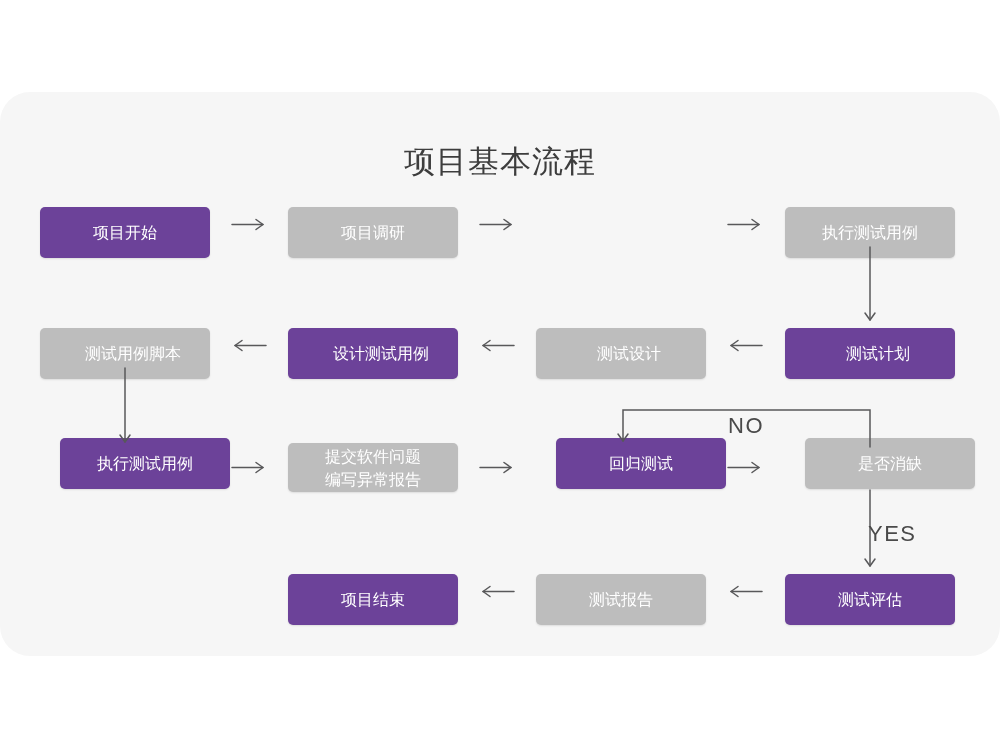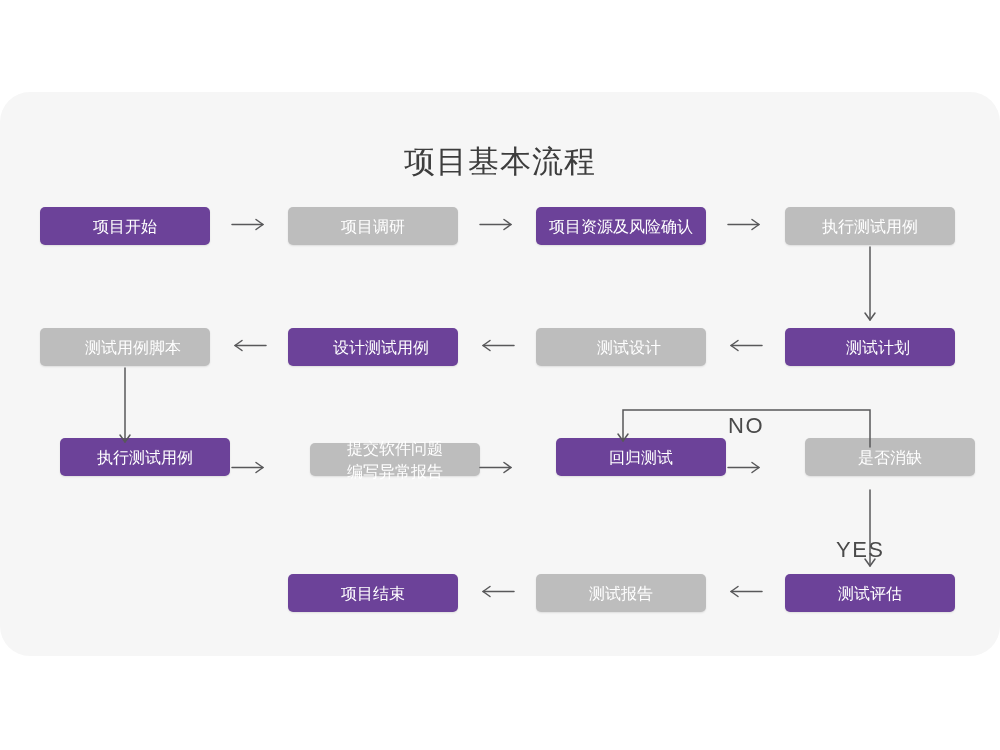--- a/index.html
+++ b/index.html
@@ -33,72 +33,69 @@
     width: 1000px;
     text-align: center;
     font-size: 31px;
     font-weight: 500;
     letter-spacing: 1px;
     color: var(--title_color);
   }
   .node {
     position: absolute;
     width: 170px;
-    height: 38px;
+    height: 51px;
     border-radius: 5px;
     display: flex;
     flex-direction: column;
     align-items: center;
     justify-content: center;
     font-size: 16px;
     line-height: 23px;
     color: var(--box_text);
     box-shadow: 0 1px 2px rgba(0,0,0,0.10);
     white-space: nowrap;
   }
   .node.purple { background: var(--purple); }
   .node.gray   { background: var(--gray); }
-  .node.tall   { height: 33px; top: 443px; margin-left: 22px; }
+  .node.tall   { height: 49px; top: 443px; }
   .connectors {
     position: absolute;
     left: 0; top: 0;
     width: 1000px; height: 750px;
     pointer-events: none;
   }
   .branch-label {
     position: absolute;
     font-size: 22px;
     letter-spacing: 1.5px;
     color: var(--branch_label_color);
   }
   .branch-label.no  { left: 746px; top: 413px; transform: translateX(-50%); }
-  .branch-label.yes { left: 836px; top: 521px; margin-top: 16px; }
+  .branch-label.yes { left: 868px; top: 521px; }
 
   
   .c1 { left: 40px; }  .c2 { left: 288px; } .c3 { left: 536px; } .c4 { left: 785px; }
   
   .r1 { top: 207px; } .r2 { top: 328px; padding-left: 16px; } .r3 { top: 438px; margin-left: 20px; } .r4 { top: 574px; }
 </style>
 </head>
 <body>
 
 <div class="stage">
 
   <div class="card"></div>
 
   <div class="title">项目基本流程</div>
 
   <div class="node purple c1 r1">
     <span>项目开始</span>
   </div>
   <div class="node gray c2 r1">
     <span>项目调研</span>
-  </div>
-  <div class="node purple c3 r1">
-    <span>项目资源及风险确认</span>
   </div>
   <div class="node gray c4 r1">
     <span>执行测试用例</span>
   </div>
 
   <div class="node purple c4 r2">
     <span>测试计划</span>
   </div>
   <div class="node gray c3 r2">
     <span>测试设计</span>

